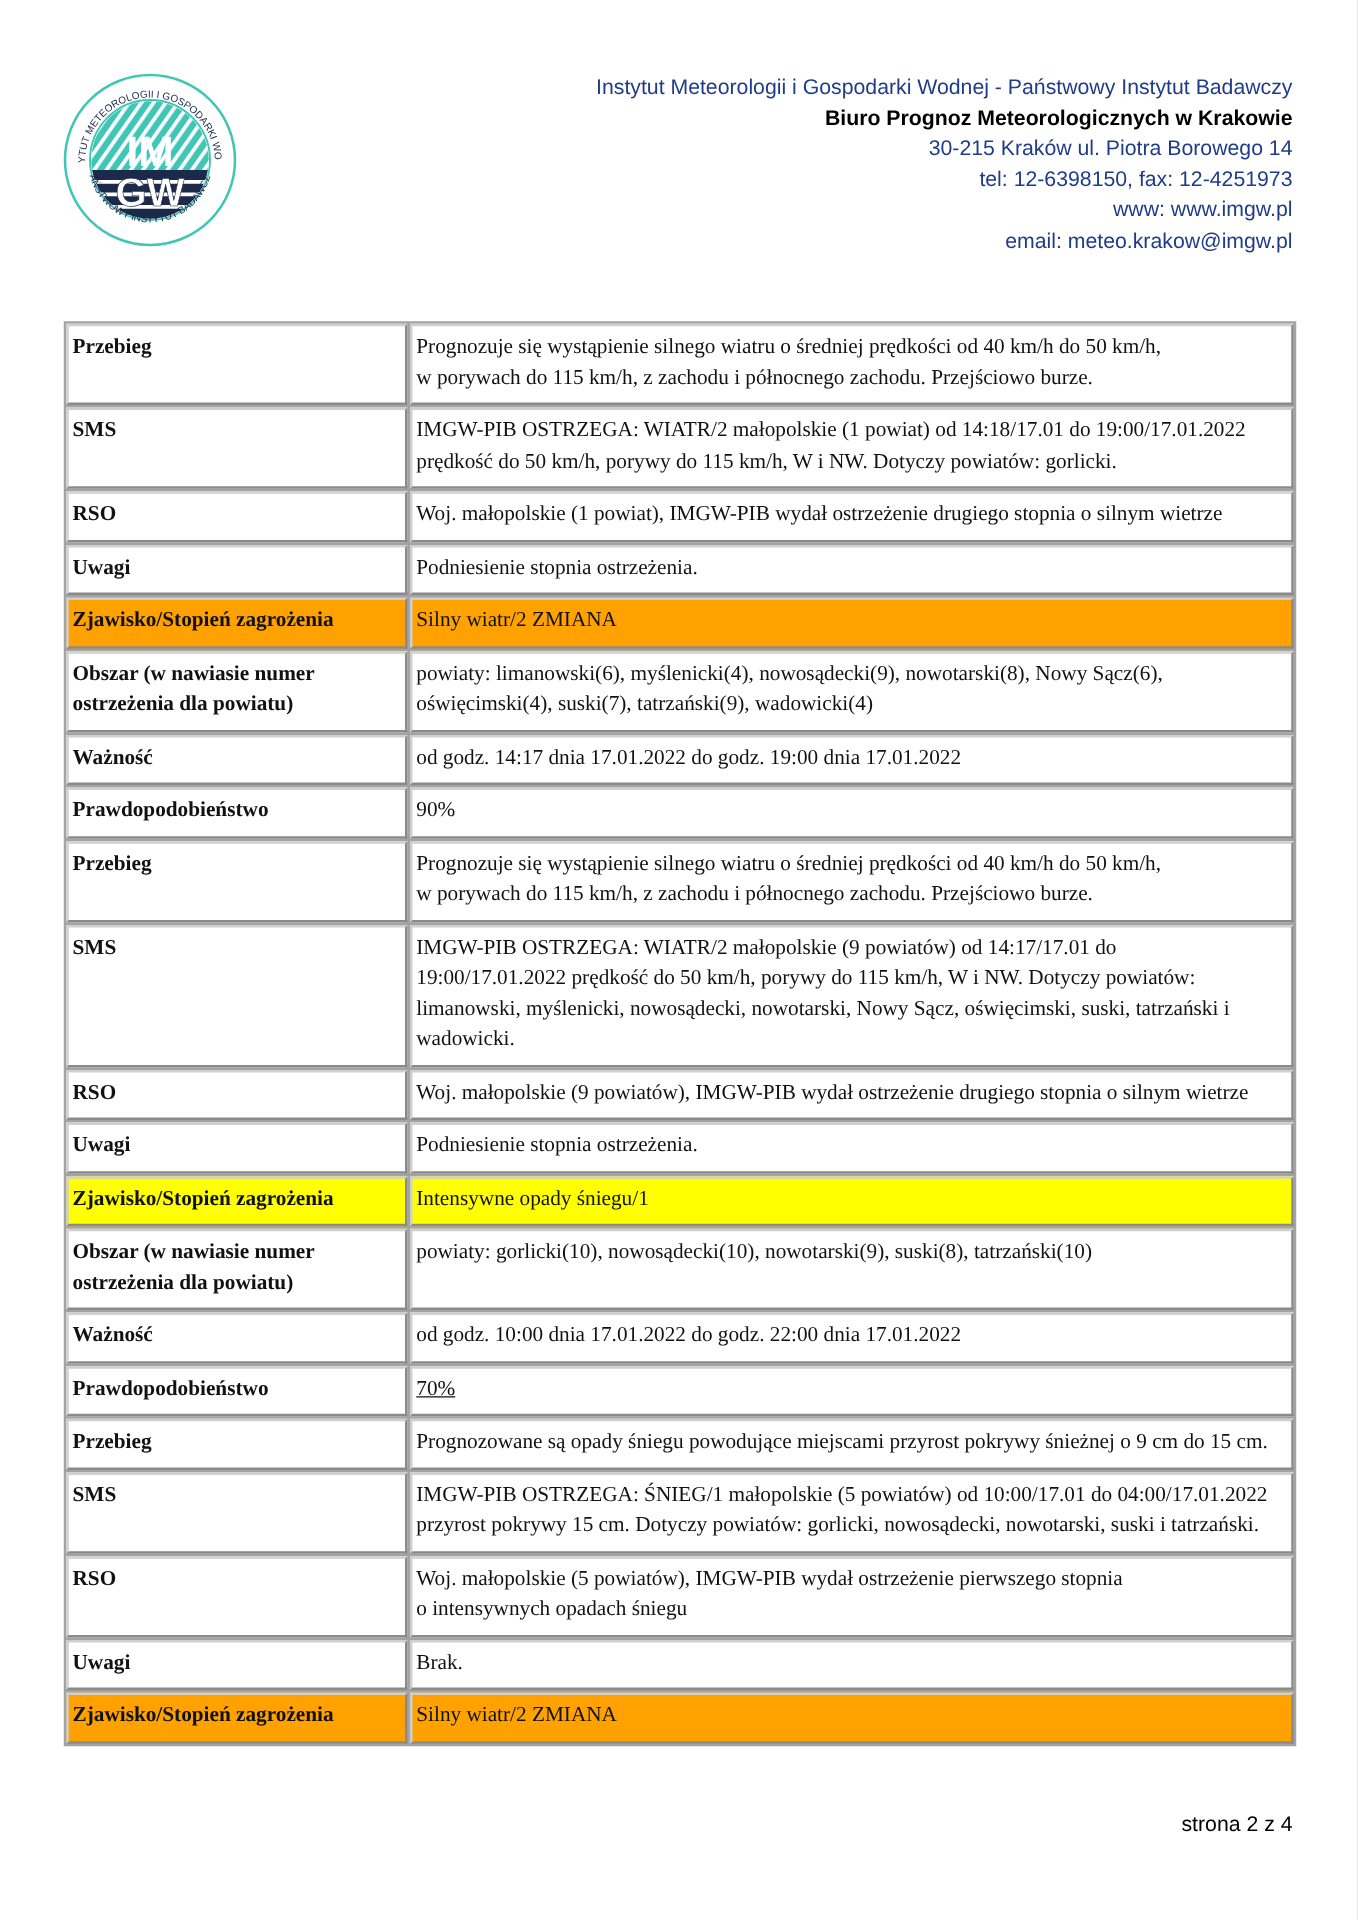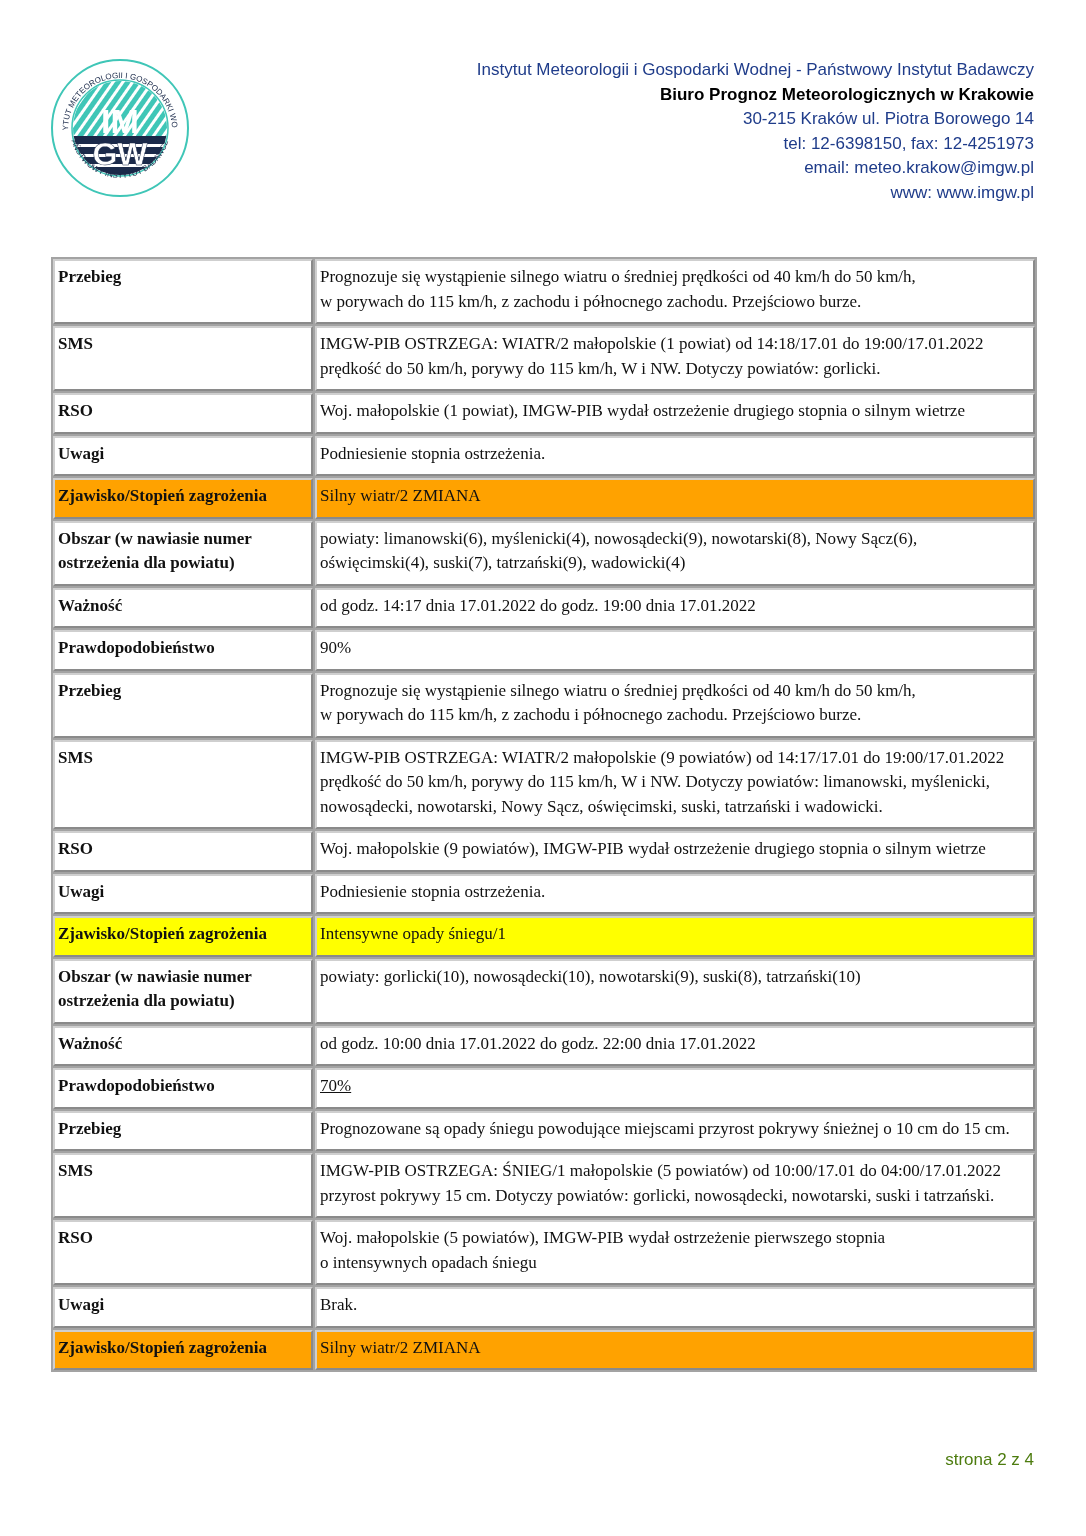--- a/index.html
+++ b/index.html
@@ -1,25 +1,25 @@
 <!DOCTYPE html>
 <html><head>
 <meta charset="utf-8">
 <style>
   html, body { margin: 0; padding: 0; background: #ffffff; }
   body { width: 1086px; height: 1536px; position: relative; overflow: hidden; font-family: "Liberation Serif", serif; color: #111; }
   .logo { position: absolute; left: 50px; top: 58px; width: 140px; height: 140px; }
   .header { position: absolute; right: 52px; top: 58px; text-align: right; font-family: "Liberation Sans", sans-serif; color: #1f3c8a; font-size: 17px; line-height: 24.5px; }
   .header .bold { font-weight: bold; color: #000000; }
   .tbl { position: absolute; left: 51px; top: 257px; width: 986px; border-collapse: separate; border-spacing: 2px; background: #a3a3a3; }
-  .tbl td { background: #fff; border-top: 2px solid #cfcfcf; border-left: 2px solid #cfcfcf; border-right: 2px solid #8a8a8a; border-bottom: 2px solid #8a8a8a; vertical-align: top; font-size: 17px; line-height: 24.5px; padding: 4px 3px 8px 3px; }
+  .tbl td { background: #fff; border-top: 2px solid #cfcfcf; border-left: 2px solid #cfcfcf; border-right: 2px solid #8a8a8a; border-bottom: 2px solid #8a8a8a; vertical-align: top; font-size: 17px; line-height: 24.5px; padding: 4px 16px 8px 3px; }
   .tbl td.lbl { width: 250px; font-weight: bold; }
   .tbl tr.orange td { background: #ffa200; }
   .tbl tr.yellow td { background: #ffff00; }
-  .footer { position: absolute; right: 52px; top: 1450px; font-family: "Liberation Sans", sans-serif; font-size: 17px; color: #4d7c0f; }
+  .footer { position: absolute; right: 52px; top: 1450px; font-family: "Liberation Sans", sans-serif; font-size: 17px; color: #000000; }
 </style>
 </head>
 <body>
 
 <div class="logo">
   <svg width="140" height="140" viewBox="0 0 140 140">
     <defs>
       <clipPath id="inner">
           <circle cx="70" cy="70" r="47"></circle>
         </clipPath>
@@ -44,22 +44,22 @@
     <text font-family="Liberation Sans, sans-serif" font-size="8" fill="#1b2a4a"><textPath href="#arcTop" startOffset="50%" text-anchor="middle">INSTYTUT METEOROLOGII I GOSPODARKI WODNEJ</textPath></text>
     <text font-family="Liberation Sans, sans-serif" font-size="8" fill="#1b2a4a"><textPath href="#arcBot" startOffset="50%" text-anchor="middle">PAŃSTWOWY INSTYTUT BADAWCZY</textPath></text>
   </svg>
 </div>
 
 <div class="header">
   <div>Instytut Meteorologii i Gospodarki Wodnej - Państwowy Instytut Badawczy</div>
   <div class="bold">Biuro Prognoz Meteorologicznych w Krakowie</div>
   <div>30-215 Kraków ul. Piotra Borowego 14</div>
   <div>tel: 12-6398150, fax: 12-4251973</div>
+  <div>www: www.imgw.pl</div>
   <div>email: meteo.krakow@imgw.pl</div>
-  <div>www: www.imgw.pl</div>
 </div>
 
 <table class="tbl">
   <tbody id="tbody">
       <tr>
         <td class="lbl">Przebieg</td>
         <td style="white-space: pre-line;">Prognozuje się wystąpienie silnego wiatru o średniej prędkości od 40 km/h do 50 km/h,
 w porywach do 115 km/h, z zachodu i północnego zachodu. Przejściowo burze.</td>
       </tr>
       <tr>
@@ -118,21 +118,21 @@
       <tr>
         <td class="lbl">Ważność</td>
         <td style="white-space: pre-line;">od godz. 10:00 dnia 17.01.2022 do godz. 22:00 dnia 17.01.2022</td>
       </tr>
       <tr>
         <td class="lbl">Prawdopodobieństwo</td>
         <td style="white-space: pre-line; text-decoration: underline;">70%</td>
       </tr>
       <tr>
         <td class="lbl">Przebieg</td>
-        <td style="white-space: pre-line;">Prognozowane są opady śniegu powodujące miejscami przyrost pokrywy śnieżnej o 10 cm do 15 cm.</td>
+        <td style="white-space: pre-line;">Prognozowane są opady śniegu powodujące miejscami przyrost pokrywy śnieżnej o 9 cm do 15 cm.</td>
       </tr>
       <tr>
         <td class="lbl">SMS</td>
         <td style="white-space: pre-line;">IMGW-PIB OSTRZEGA: ŚNIEG/1 małopolskie (5 powiatów) od 10:00/17.01 do 04:00/17.01.2022 przyrost pokrywy 15 cm. Dotyczy powiatów: gorlicki, nowosądecki, nowotarski, suski i tatrzański.</td>
       </tr>
       <tr>
         <td class="lbl">RSO</td>
         <td style="white-space: pre-line;">Woj. małopolskie (5 powiatów), IMGW-PIB wydał ostrzeżenie pierwszego stopnia
 o intensywnych opadach śniegu</td>
       </tr>

